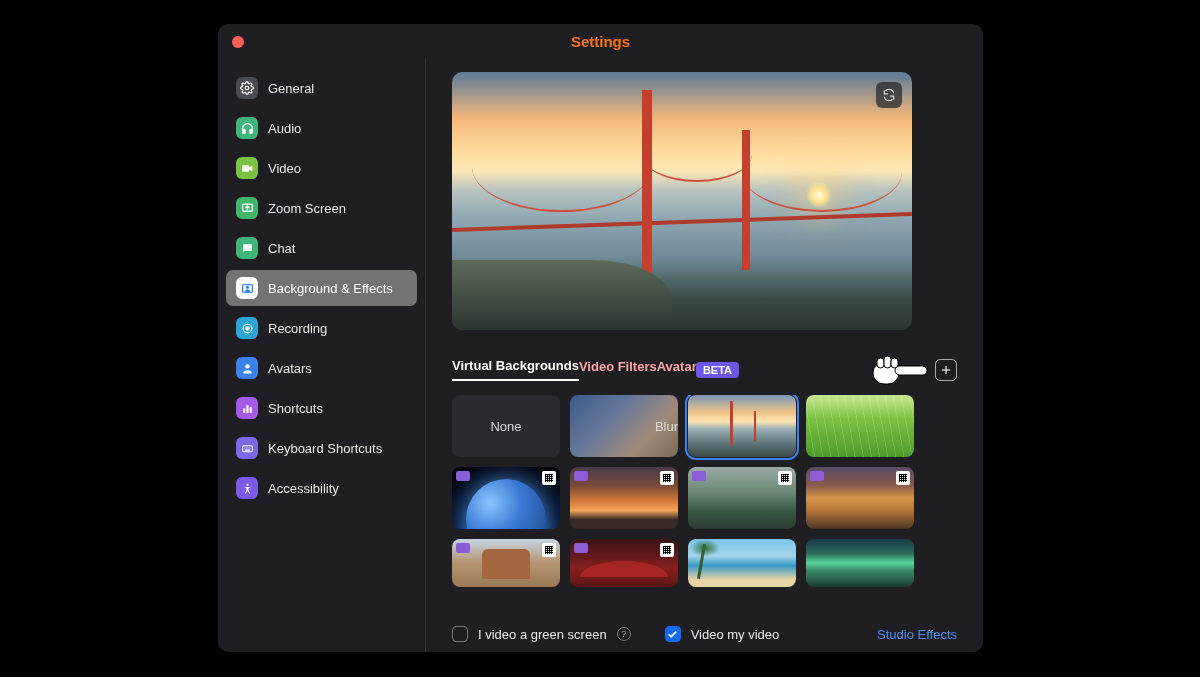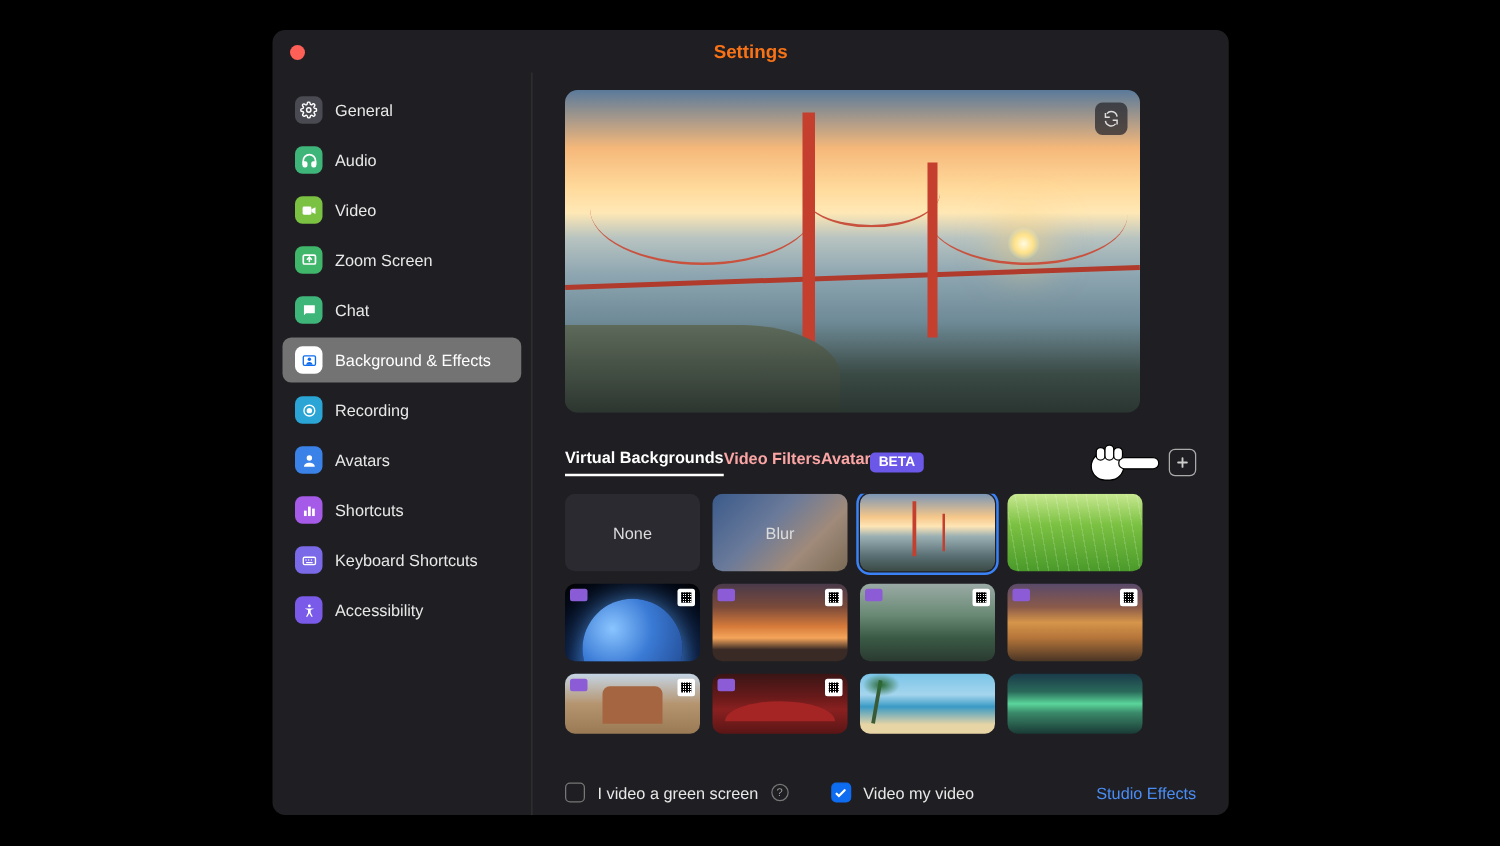--- a/index.html
+++ b/index.html
@@ -224,21 +224,21 @@
   }
   .chk.checked{ background:#0e6cf1; border-color:#0e6cf1; }
   .help-icon{
     width:14px;height:14px;border:1px solid #777;border-radius:50%;
     display:flex;align-items:center;justify-content:center;
     font-size:9px;color:#999;cursor:pointer;
   }
   .link { color:#4a8df5; cursor:pointer; margin-left:auto; }
 
   
-  .tile-blur{ background: linear-gradient(135deg,#3a5a8a 0%,#6a7a9a 40%,#a08a7a 70%,#7a6a55 100%); filter:blur(0.3px);}
+  .tile-blur{ background: linear-gradient(135deg,#3a5a8a 0%,#6a7a9a 40%,#a08a7a 70%,#7a6a55 100%); filter:blur(0.3px);justify-content:flex-end;}
   .tile-ggb{ background: linear-gradient(to bottom,#7a95b5 0%,#f5c78a 30%,#ffe5b5 42%,#9ab0b3 55%,#5a7075 80%,#3a4a45 100%); position:relative;}
   .tile-ggb::before{content:"";position:absolute;left:42px;top:6px;width:3px;height:44px;background:#c43f2e;}
   .tile-ggb::after{content:"";position:absolute;left:66px;top:16px;width:2px;height:30px;background:#c43f2e;}
   .tile-grass{ background: linear-gradient(to bottom,#c8e890 0%,#7bc142 40%,#4a9a2a 100%);}
   .tile-grass::before{content:"";position:absolute;inset:0;background:
     repeating-linear-gradient(80deg, rgba(255,255,255,0.15) 0 1px, transparent 1px 8px);}
   .tile-earth{ background: radial-gradient(circle at 50% 120%, #4a9ae8 0%, #1a4a9a 30%, #0a1a3a 60%, #000 100%);}
   .tile-earth::after{content:"";position:absolute;left:50%;bottom:-30px;width:80px;height:80px;border-radius:50%;transform:translateX(-50%);
     background: radial-gradient(circle at 30% 30%, #8ac5ff 0%, #3a7ad5 40%, #1a3a7a 100%);
     box-shadow: 0 0 20px rgba(100,180,255,0.6);}

